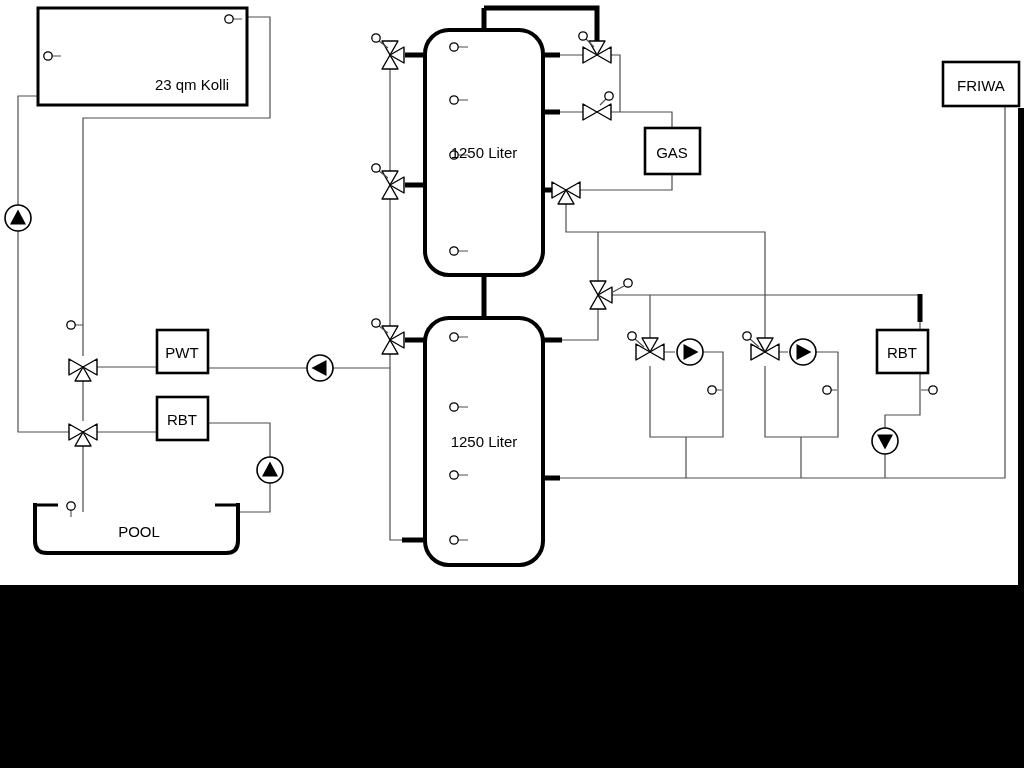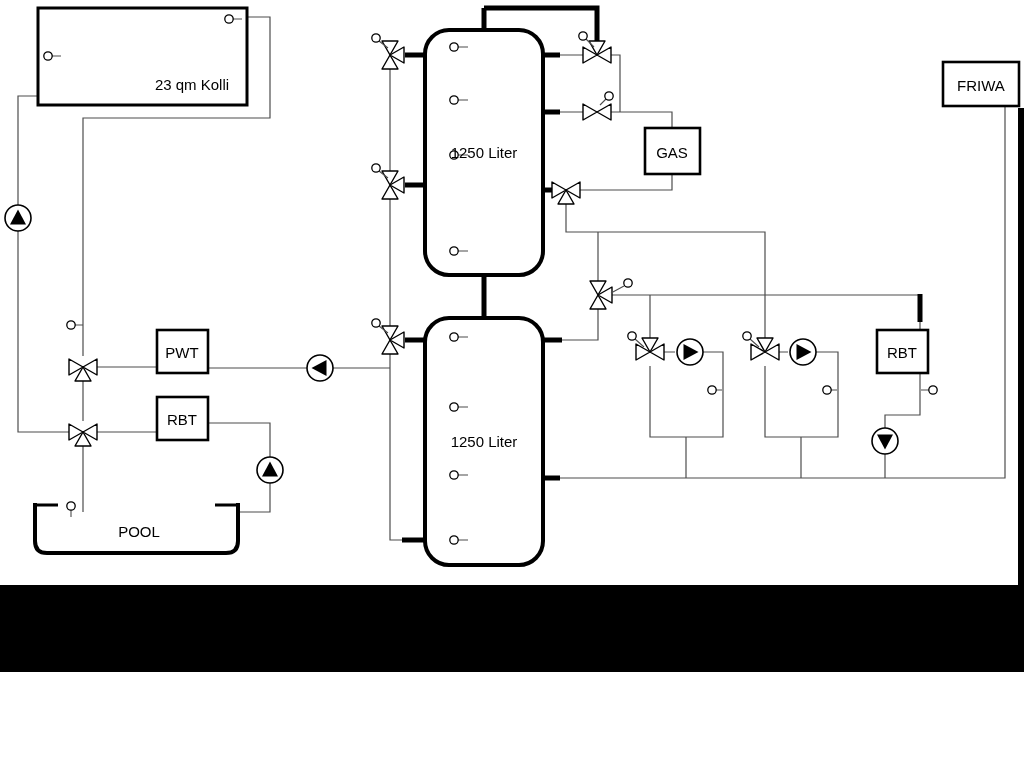--- a/index.html
+++ b/index.html
@@ -1,16 +1,16 @@
 <!DOCTYPE html>
 <html><head>
 <meta charset="utf-8">
 <style>
   html,body { margin:0; padding:0; background:#fff; }
-  .stage { position:relative; width:1024px; height:672px; background:#ffffff; overflow:hidden; }
+  .stage { position:relative; width:1024px; height:768px; background:#ffffff; overflow:hidden; }
   svg { display:block; }
   text { font-family:"Liberation Sans", sans-serif; font-size:15px; fill:#000; }
   .thin  { fill:none; stroke:#4d4d4d; stroke-width:1.2; }
   .thick { fill:none; stroke:#000000; stroke-width:5;  }
   .box   { fill:#ffffff; stroke:#000000; stroke-width:2.6; }
   .bigbox{ fill:#ffffff; stroke:#000000; stroke-width:3;  }
   .tank  { fill:#ffffff; stroke:#000000; stroke-width:4;  }
   .valve { fill:#ffffff; stroke:#000000; stroke-width:1.4; stroke-linejoin:round; }
   .stems { fill:none; stroke:#4d4d4d; stroke-width:1.1; }
 </style>

